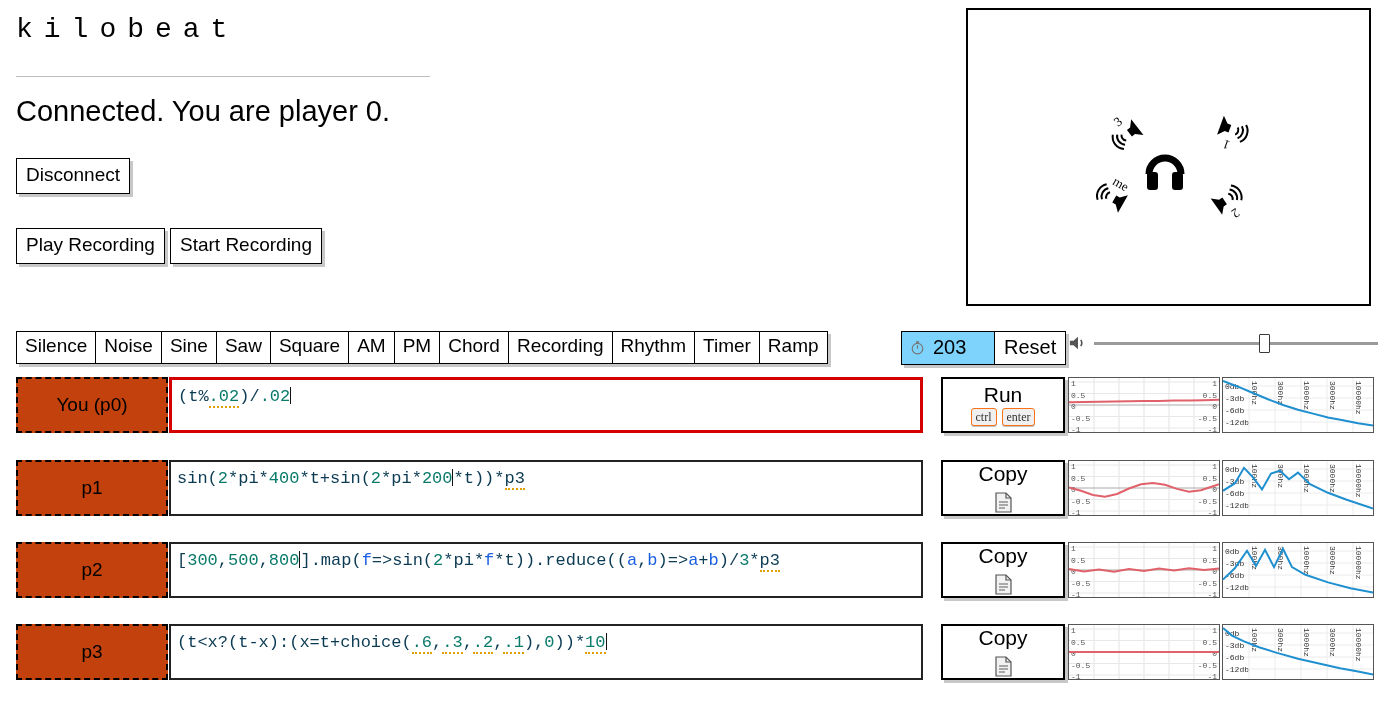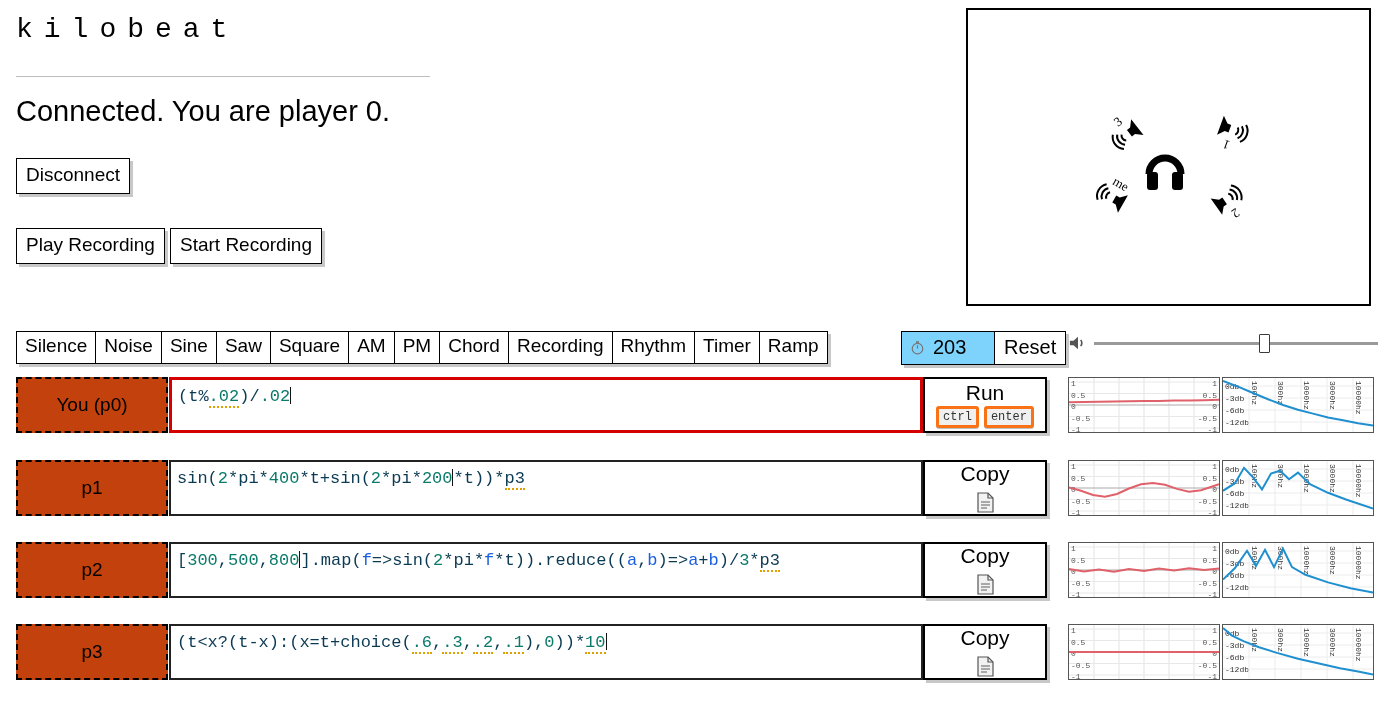--- a/index.html
+++ b/index.html
@@ -117,31 +117,31 @@
   .par{color:#1a5fe0;}
   .caret{
     display:inline-block;width:1px;height:17px;background:#111;
     vertical-align:-3px;
   }
   .sq{
     border-bottom:2px dotted #e0a000;
   }
 
   .actbtn{
-    width:124px;margin-left:0;box-sizing:border-box;
+    width:124px;margin-left:18px;box-sizing:border-box;
     border:2px solid #000;background:#fff;
     box-shadow:3px 3px 0 #c8c8c8;
     display:flex;flex-direction:column;align-items:center;
     justify-content:center;cursor:pointer;gap:3px;
   }
   .actbtn .lbl{font-size:21px;line-height:1;}
   .keys{display:flex;gap:5px;}
   .key{
-    font-family:Liberation Mono, monospace;font-size:12px;
-    border:3px solid #f97316;border-radius:3px;background:#f0f0f0;
+    font-family:Liberation Serif, serif;font-size:12px;
+    border:1px solid #f97316;border-radius:3px;background:#f0f0f0;
     padding:1px 4px;line-height:1.2;box-shadow:0 1px 0 #c0c0c0;
     color:#333;
   }
   .copyrow{flex-direction:column;gap:8px;align-items:center;}
   .docico{width:17px;height:21px;}
 
   
   .viz{
     position:absolute;display:flex;height:56px;
   }

